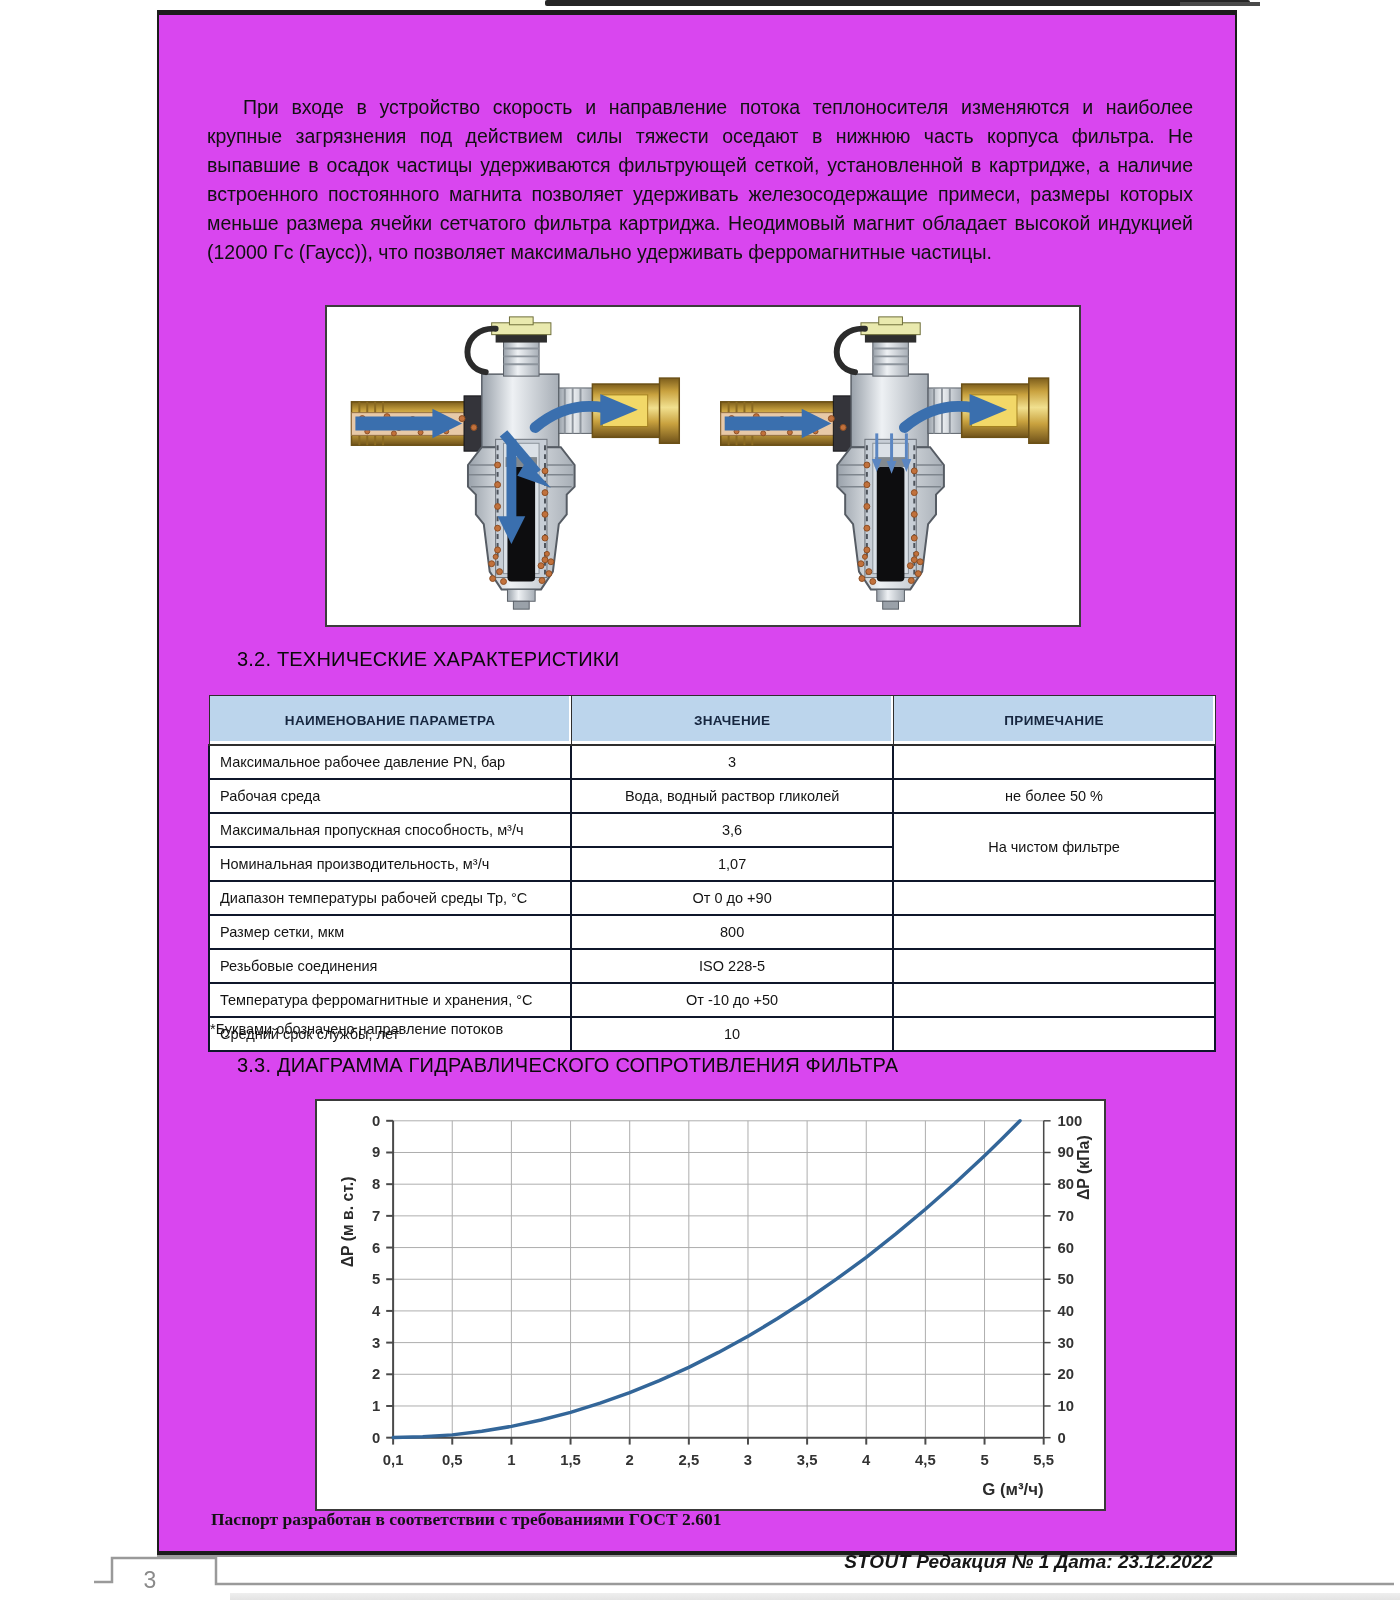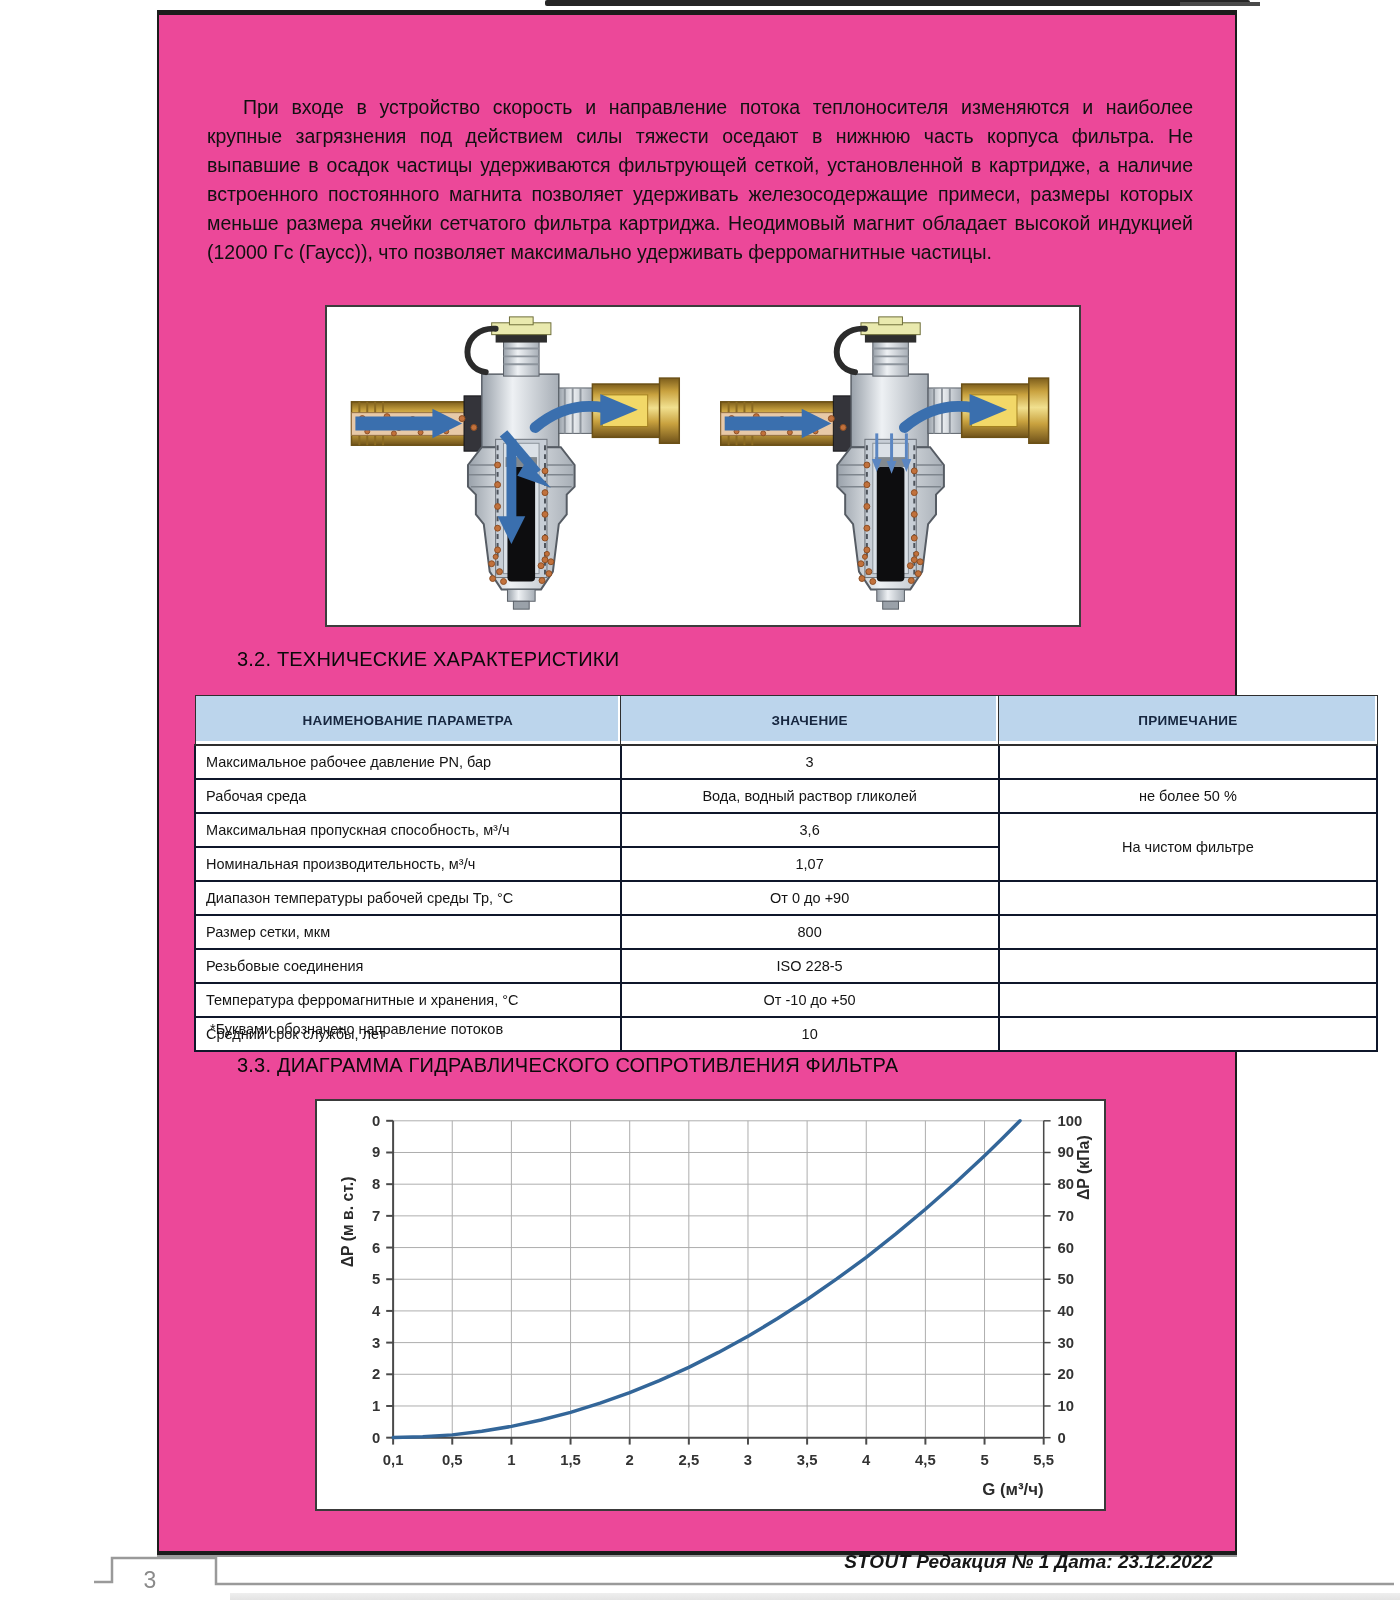--- a/index.html
+++ b/index.html
@@ -7,38 +7,38 @@
     width:1400px;height:1600px;position:relative;background:#ffffff;
     font-family:"Liberation Sans","DejaVu Sans",sans-serif;color:#1a1a1a;
     overflow:hidden;
   }
   .scan-top{position:absolute;left:545px;top:0;width:705px;height:6px;background:#262626;border-radius:2px;}
   .scan-top2{position:absolute;left:1180px;top:2px;width:80px;height:4px;background:#4a4a4a;}
   .scan-bottom{position:absolute;left:230px;top:1593px;width:1170px;height:7px;
     background:linear-gradient(#dadada,#c2c2c2);opacity:.45;}
   .page-frame{
     position:absolute;left:157px;top:10px;width:1076px;height:1536px;
-    border:2px solid #1c1c1c;border-top-width:5px;border-bottom-width:4px;background:#ec4899;
+    border:2px solid #1c1c1c;border-top-width:5px;border-bottom-width:4px;background:#d946ef;
     box-shadow:0 2px 0 #9a9a9a;
   }
   .intro{
     position:absolute;left:48px;top:58px;width:986px;
     font-size:19.5px;line-height:29px;text-align:justify;text-indent:36px;color:#111;
   }
   .figure-box{
     position:absolute;left:166px;top:290px;width:752px;height:318px;
     border:2px solid #3d3d3d;background:#fff;
   }
   .sec-title{
     position:absolute;left:78px;font-size:20px;font-weight:normal;color:#0a0a0a;letter-spacing:.2px;
   }
   #title-32{top:633px;}
   #title-33{top:1039px;}
   table.spec{
-    position:absolute;left:35px;top:680px;width:1184px;
+    position:absolute;left:49px;top:680px;width:1008px;
     border-collapse:collapse;table-layout:fixed;
   }
   table.spec th{
     background:#bcd5ec;color:#16263f;font-size:13.5px;font-weight:bold;
     height:46px;text-align:center;vertical-align:middle;letter-spacing:.3px;
     border:1px solid #2e2e2e;border-bottom:2px solid #2e2e2e;
     box-shadow:inset 0 -3px 0 #ffffff, inset -2px 0 0 #ffffff;
   }
   table.spec td{
     border:2px solid #0f172a;height:30px;font-size:14.5px;color:#141414;
@@ -348,20 +348,21 @@
         <text x="672.2727272727273" y="368" font-size="15" text-anchor="middle" font-weight="bold" fill="#333">5</text>
         <line x1="732" y1="340" x2="732" y2="347" stroke="#4a4a4a" stroke-width="2"></line>
         <text x="732" y="368" font-size="15" text-anchor="middle" font-weight="bold" fill="#333">5,5</text>
         <text x="-168" y="34" font-size="16" text-anchor="start" font-weight="bold" fill="#2b2b2b" transform="rotate(-90)">ΔP (м в. ст.)</text>
         <text x="-100" y="778" font-size="16" text-anchor="start" font-weight="bold" fill="#2b2b2b" transform="rotate(-90)">ΔP (кПа)</text>
         <text x="732" y="398" font-size="17" text-anchor="end" font-weight="bold" fill="#2b2b2b">G (м³/ч)</text>
         <path d="M75.0,339.9 L104.9,339.0 L134.7,337.2 L164.6,333.6 L194.5,328.6 L224.3,322.2 L254.2,314.4 L284.0,305.1 L313.9,294.6 L343.8,282.4 L373.6,269.0 L403.5,253.9 L433.4,237.6 L463.2,219.7 L493.1,200.5 L523.0,179.7 L552.8,157.9 L582.7,134.2 L612.5,109.3 L642.4,83.0 L672.3,55.2 L690.2,37.9 L708.1,20.0 " fill="none" stroke="#336699" stroke-width="3.5" stroke-linecap="round" stroke-linejoin="round"></path>
       </svg>
   </div>
 
+  <div class="gost-note">Паспорт разработан в соответствии с требованиями ГОСТ 2.601</div>
 </div>
 
 <div class="revision-line">
   <span class="brand">STOUT</span>
   <span>Редакция № 1 Дата: 23.12.2022</span>
 </div>
 
 <svg class="page-tab-svg" width="1312" height="52" viewBox="0 0 1312 52">
   <path d="M6,34 H24 V10 H128 V36 H1306" stroke="#9a9a9a" stroke-width="2.5" fill="none"></path>
   <text x="62" y="40" font-size="23" fill="#8a8a8a" text-anchor="middle" id="page-num-text">3</text>

